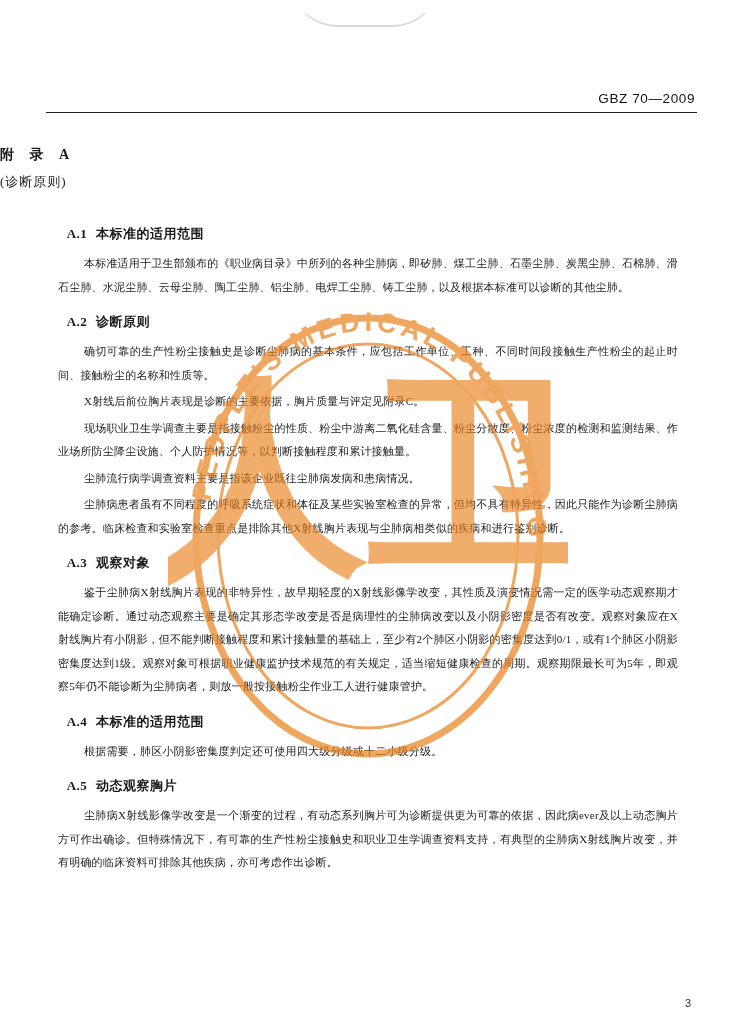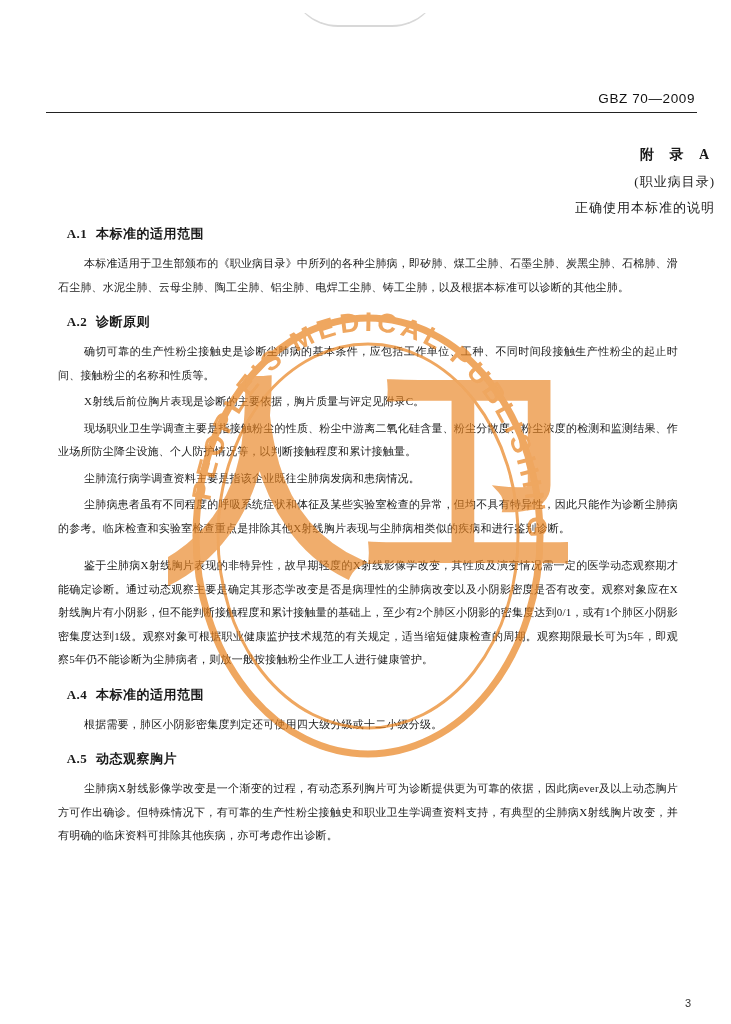--- a/index.html
+++ b/index.html
@@ -47,21 +47,21 @@
     height: 1px;
     background: #222;
   }
 
   
   .title-block {
     position: absolute;
     top: 133px;
     left: 0;
     width: 715px;
-    text-align: right;
+    text-align: left;
   }
   .title-main {
     font-size: 14px;
     font-weight: bold;
     letter-spacing: 6px;
     margin-bottom: 9px;
   }
   .title-sub {
     font-size: 13px;
     letter-spacing: 1px;
@@ -132,22 +132,21 @@
 
 <div class="page">
 
   <div class="top-arc"></div>
 
   <div class="header-code">GBZ 70—2009</div>
   <div class="header-rule"></div>
 
   <div class="title-block">
     <div class="title-main">附 录 A</div>
-    <div class="title-sub">(职业病目录)</div>
-    <div class="title-sub2">正确使用本标准的说明</div>
+    <div class="title-sub">(诊断原则)</div>
   </div>
 
   <div class="content">
 
     <div class="block">
       <div class="sec-head">
         <span class="num">A.1</span><span>本标准的适用范围</span>
       </div>
       <p class="para">本标准适用于卫生部颁布的《职业病目录》中所列的各种尘肺病，即矽肺、煤工尘肺、石墨尘肺、炭黑尘肺、石棉肺、滑石尘肺、水泥尘肺、云母尘肺、陶工尘肺、铝尘肺、电焊工尘肺、铸工尘肺，以及根据本标准可以诊断的其他尘肺。</p>
     </div>
@@ -157,20 +156,23 @@
         <span class="num">A.2</span><span>诊断原则</span>
       </div>
       <p class="para">确切可靠的生产性粉尘接触史是诊断尘肺病的基本条件，应包括工作单位、工种、不同时间段接触生产性粉尘的起止时间、接触粉尘的名称和性质等。</p>
       <p class="para">X射线后前位胸片表现是诊断的主要依据，胸片质量与评定见附录C。</p>
       <p class="para">现场职业卫生学调查主要是指接触粉尘的性质、粉尘中游离二氧化硅含量、粉尘分散度、粉尘浓度的检测和监测结果、作业场所防尘降尘设施、个人防护情况等，以判断接触程度和累计接触量。</p>
       <p class="para">尘肺流行病学调查资料主要是指该企业既往尘肺病发病和患病情况。</p>
       <p class="para">尘肺病患者虽有不同程度的呼吸系统症状和体征及某些实验室检查的异常，但均不具有特异性，因此只能作为诊断尘肺病的参考。临床检查和实验室检查重点是排除其他X射线胸片表现与尘肺病相类似的疾病和进行鉴别诊断。</p>
     </div>
 
     <div class="block">
+      <div class="sec-head">
+        <span class="num">A.3</span><span>观察对象</span>
+      </div>
       <p class="para">鉴于尘肺病X射线胸片表现的非特异性，故早期轻度的X射线影像学改变，其性质及演变情况需一定的医学动态观察期才能确定诊断。通过动态观察主要是确定其形态学改变是否是病理性的尘肺病改变以及小阴影密度是否有改变。观察对象应在X射线胸片有小阴影，但不能判断接触程度和累计接触量的基础上，至少有2个肺区小阴影的密集度达到0/1，或有1个肺区小阴影密集度达到1级。观察对象可根据职业健康监护技术规范的有关规定，适当缩短健康检查的周期。观察期限最长可为5年，即观察5年仍不能诊断为尘肺病者，则放一般按接触粉尘作业工人进行健康管护。</p>
     </div>
 
     <div class="block">
       <div class="sec-head">
         <span class="num">A.4</span><span>本标准的适用范围</span>
       </div>
       <p class="para">根据需要，肺区小阴影密集度判定还可使用四大级分级或十二小级分级。</p>
     </div>
 

